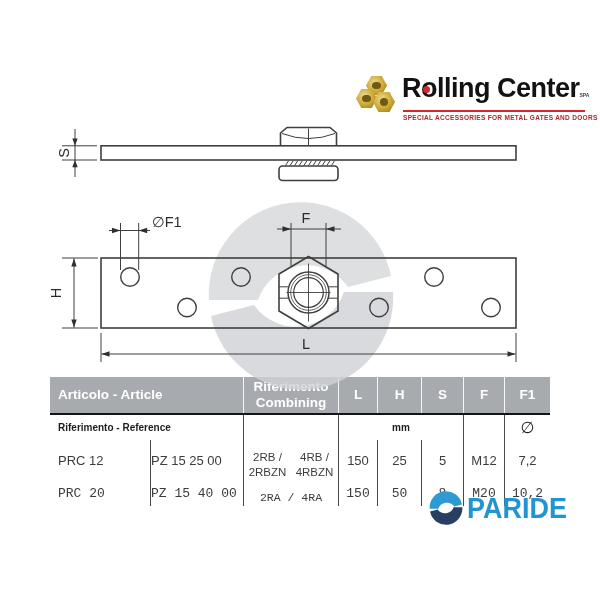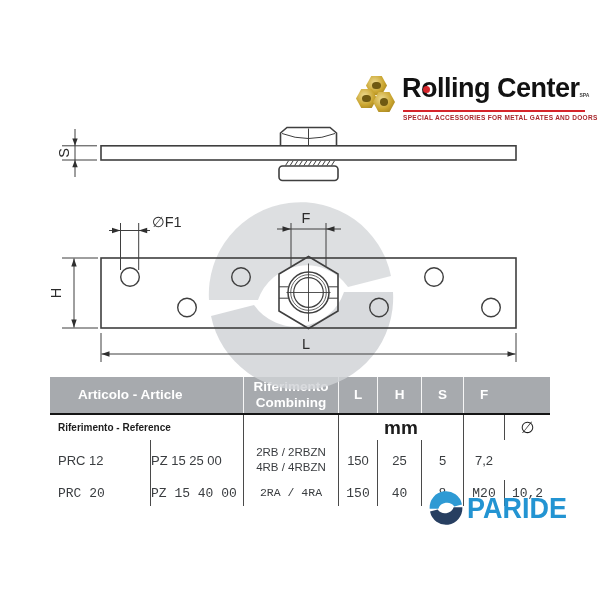--- a/index.html
+++ b/index.html
@@ -41,39 +41,39 @@
   
   .paride-text { font-size:29px; font-weight:bold; color:#2394d2; line-height:1;
                  transform:scaleX(0.93); transform-origin:left center; letter-spacing:0; }
 
   
   .thead { display:grid; grid-template-columns:193px 95px 39px 44px 42px 41px 46px;
            height:36px; background:#a7aaae; }
   .th { color:#ffffff; font-weight:bold; font-size:13.5px; line-height:1.15;
         display:flex; align-items:center; justify-content:center; text-align:center;
         border-left:1px solid #f6f6f6; }
-  .th.first { border-left:none; justify-content:flex-start; padding-left:28px; }
+  .th.first { border-left:none; justify-content:flex-start; padding-left:8px; }
   .black-rule { height:2px; background:#141414; }
 
   .ref-row { display:grid; grid-template-columns:193px 95px 125px 41px 46px; height:25px; }
   .ref-row > div { display:flex; align-items:center; }
   .ref-label { font-weight:bold; font-size:10px; color:#1d1d1d; padding-left:8px; }
   .ref-empty1, .ref-mm, .ref-empty2, .ref-dia { border-left:1px solid #4a4a4a; }
-  .ref-mm  { justify-content:center; font-weight:bold; font-size:19px; color:#1d1d1d;text-align:right; }
+  .ref-mm  { justify-content:center; font-weight:bold; font-size:10px; color:#1d1d1d;text-align:right; }
   .ref-dia { justify-content:center; font-size:16px; color:#1d1d1d; }
 
   .drow { display:grid; grid-template-columns:100px 93px 95px 39px 44px 42px 41px 46px;
           color:#3a3d40; font-size:13px; }
   .drow.r1 { height:40px; }
   .drow.r2 { height:26px;font-family:Liberation Mono, monospace; }
   .dc { display:flex; align-items:center; justify-content:center; text-align:center;
         border-left:1px solid #4a4a4a; }
   .dc.code { border-left:none; justify-content:flex-start; padding-left:8px; }
   .dc.ref  { justify-content:flex-start; }
-  .dc.comb { flex-direction:column; font-size:11.5px; line-height:1.3; }
+  .dc.comb { flex-direction:row; font-size:11.5px; line-height:1.3;align-items:flex-end; }
   .dc.comb span { display:block; }
 </style>
 </head>
 <body>
 
 <svg id="watermark" width="600" height="600" viewBox="0 0 600 600">
   <path d="M 209 300 A 92 92 0 0 1 391 276 L 348 287 A 51 51 0 0 0 258 300 Z" fill="#d6d8da" fill-opacity="0.82"></path>
   <path d="M 393 292 A 92 92 0 0 1 211 316 L 254 305 A 51 51 0 0 0 344 292 Z" fill="#cfd2d5" fill-opacity="0.82"></path>
 </svg>
 
@@ -199,20 +199,21 @@
   <div class="thead">
     <div class="th first">Articolo - Article</div>
     <div class="th">
       <div><span>Riferimento</span><br>
            <span>Combining</span></div>
     </div>
     <div class="th">L</div>
     <div class="th">H</div>
     <div class="th">S</div>
     <div class="th">F</div>
+    <div class="th">F1</div>
   </div>
   <div class="black-rule"></div>
 
   <div class="ref-row">
     <div class="ref-label">Riferimento - Reference</div>
     <div class="ref-empty1"></div>
     <div class="ref-mm">mm</div>
     <div class="ref-empty2"></div>
     <div class="ref-dia">∅</div>
   </div>
@@ -220,32 +221,33 @@
   <div class="drow r1">
     <div class="dc code">PRC 12</div>
     <div class="dc ref">PZ 15 25 00</div>
     <div class="dc comb">
       <span>2RB / 2RBZN</span>
       <span>4RB / 4RBZN</span>
     </div>
     <div class="dc">150</div>
     <div class="dc">25</div>
     <div class="dc">5</div>
+    <div class="dc">M12</div>
     <div class="dc">7,2</div>
   </div>
 
   <div class="drow r2">
     <div class="dc code">PRC 20</div>
     <div class="dc ref">PZ 15 40 00</div>
     <div class="dc comb">
       <span>2RA / 4RA</span>
       <span></span>
     </div>
     <div class="dc">150</div>
-    <div class="dc">40</div>
+    <div class="dc">50</div>
     <div class="dc">8</div>
     <div class="dc">M20</div>
     <div class="dc">10,2</div>
   </div>
 </div>
 
 <div id="paride-logo">
   <svg width="34" height="34" viewBox="0 0 200 200">
     <path d="M 4 104 A 96 96 0 0 1 194 79 L 149 91 A 54 54 0 0 0 55 104 Z" fill="#2e9ad4"></path>
     <path d="M 196 96 A 96 96 0 0 1 6 121 L 51 109 A 54 54 0 0 0 145 96 Z" fill="#273f61"></path>

